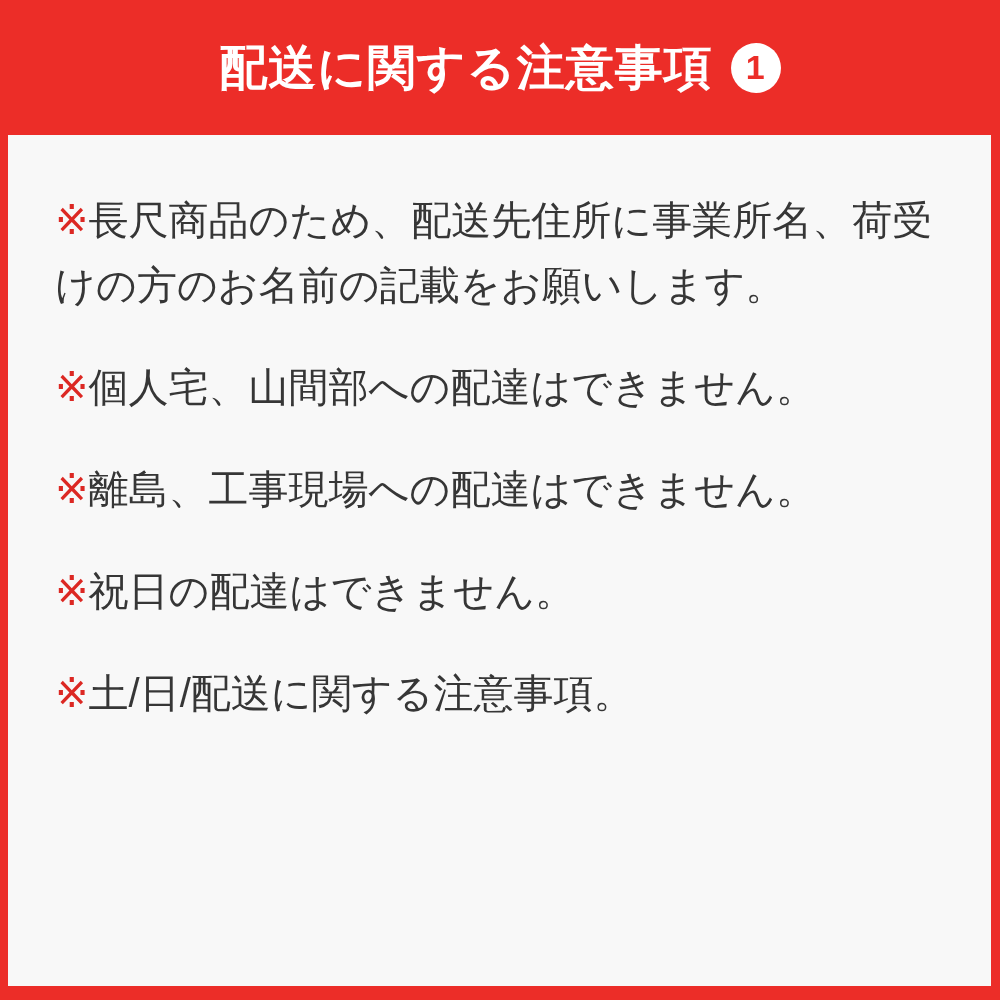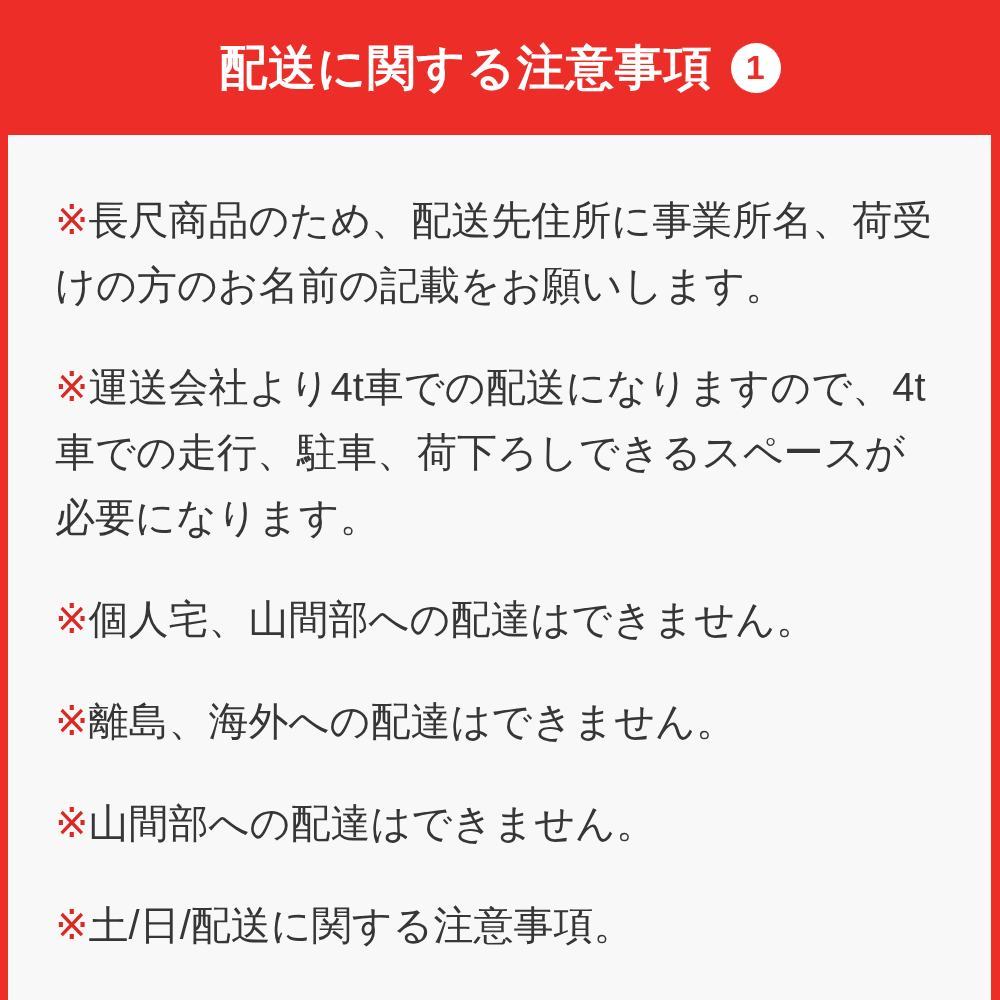--- a/index.html
+++ b/index.html
@@ -84,24 +84,23 @@
       <span>配送に関する注意事項</span>
       <span class="badge">
         <span class="badge-num">1</span>
       </span>
     </h1>
   </header>
 
   <main class="card">
     <p class="notice"><span class="mark">※</span><span>長尺商品のため、配送先住所に事業所名、荷受けの方のお名前の記載をお願いします。</span></p>
 
-    <p class="notice"><span class="mark">※</span><span>運送会社より4t車での配送になりますので、4t車での走行、駐車、荷下ろしできるスペースが必要になります。</span></p>
 
     <p class="notice"><span class="mark">※</span><span>個人宅、山間部への配達はできません。</span></p>
 
-    <p class="notice"><span class="mark">※</span><span>離島、海外への配達はできません。</span></p>
+    <p class="notice"><span class="mark">※</span><span>離島、工事現場への配達はできません。</span></p>
 
-    <p class="notice"><span class="mark">※</span><span>山間部への配達はできません。</span></p>
+    <p class="notice"><span class="mark">※</span><span>祝日の配達はできません。</span></p>
 
     <p class="notice"><span class="mark">※</span><span>土/日/配送に関する注意事項。</span></p>
   </main>
 
 </div>
 
 </body></html>

